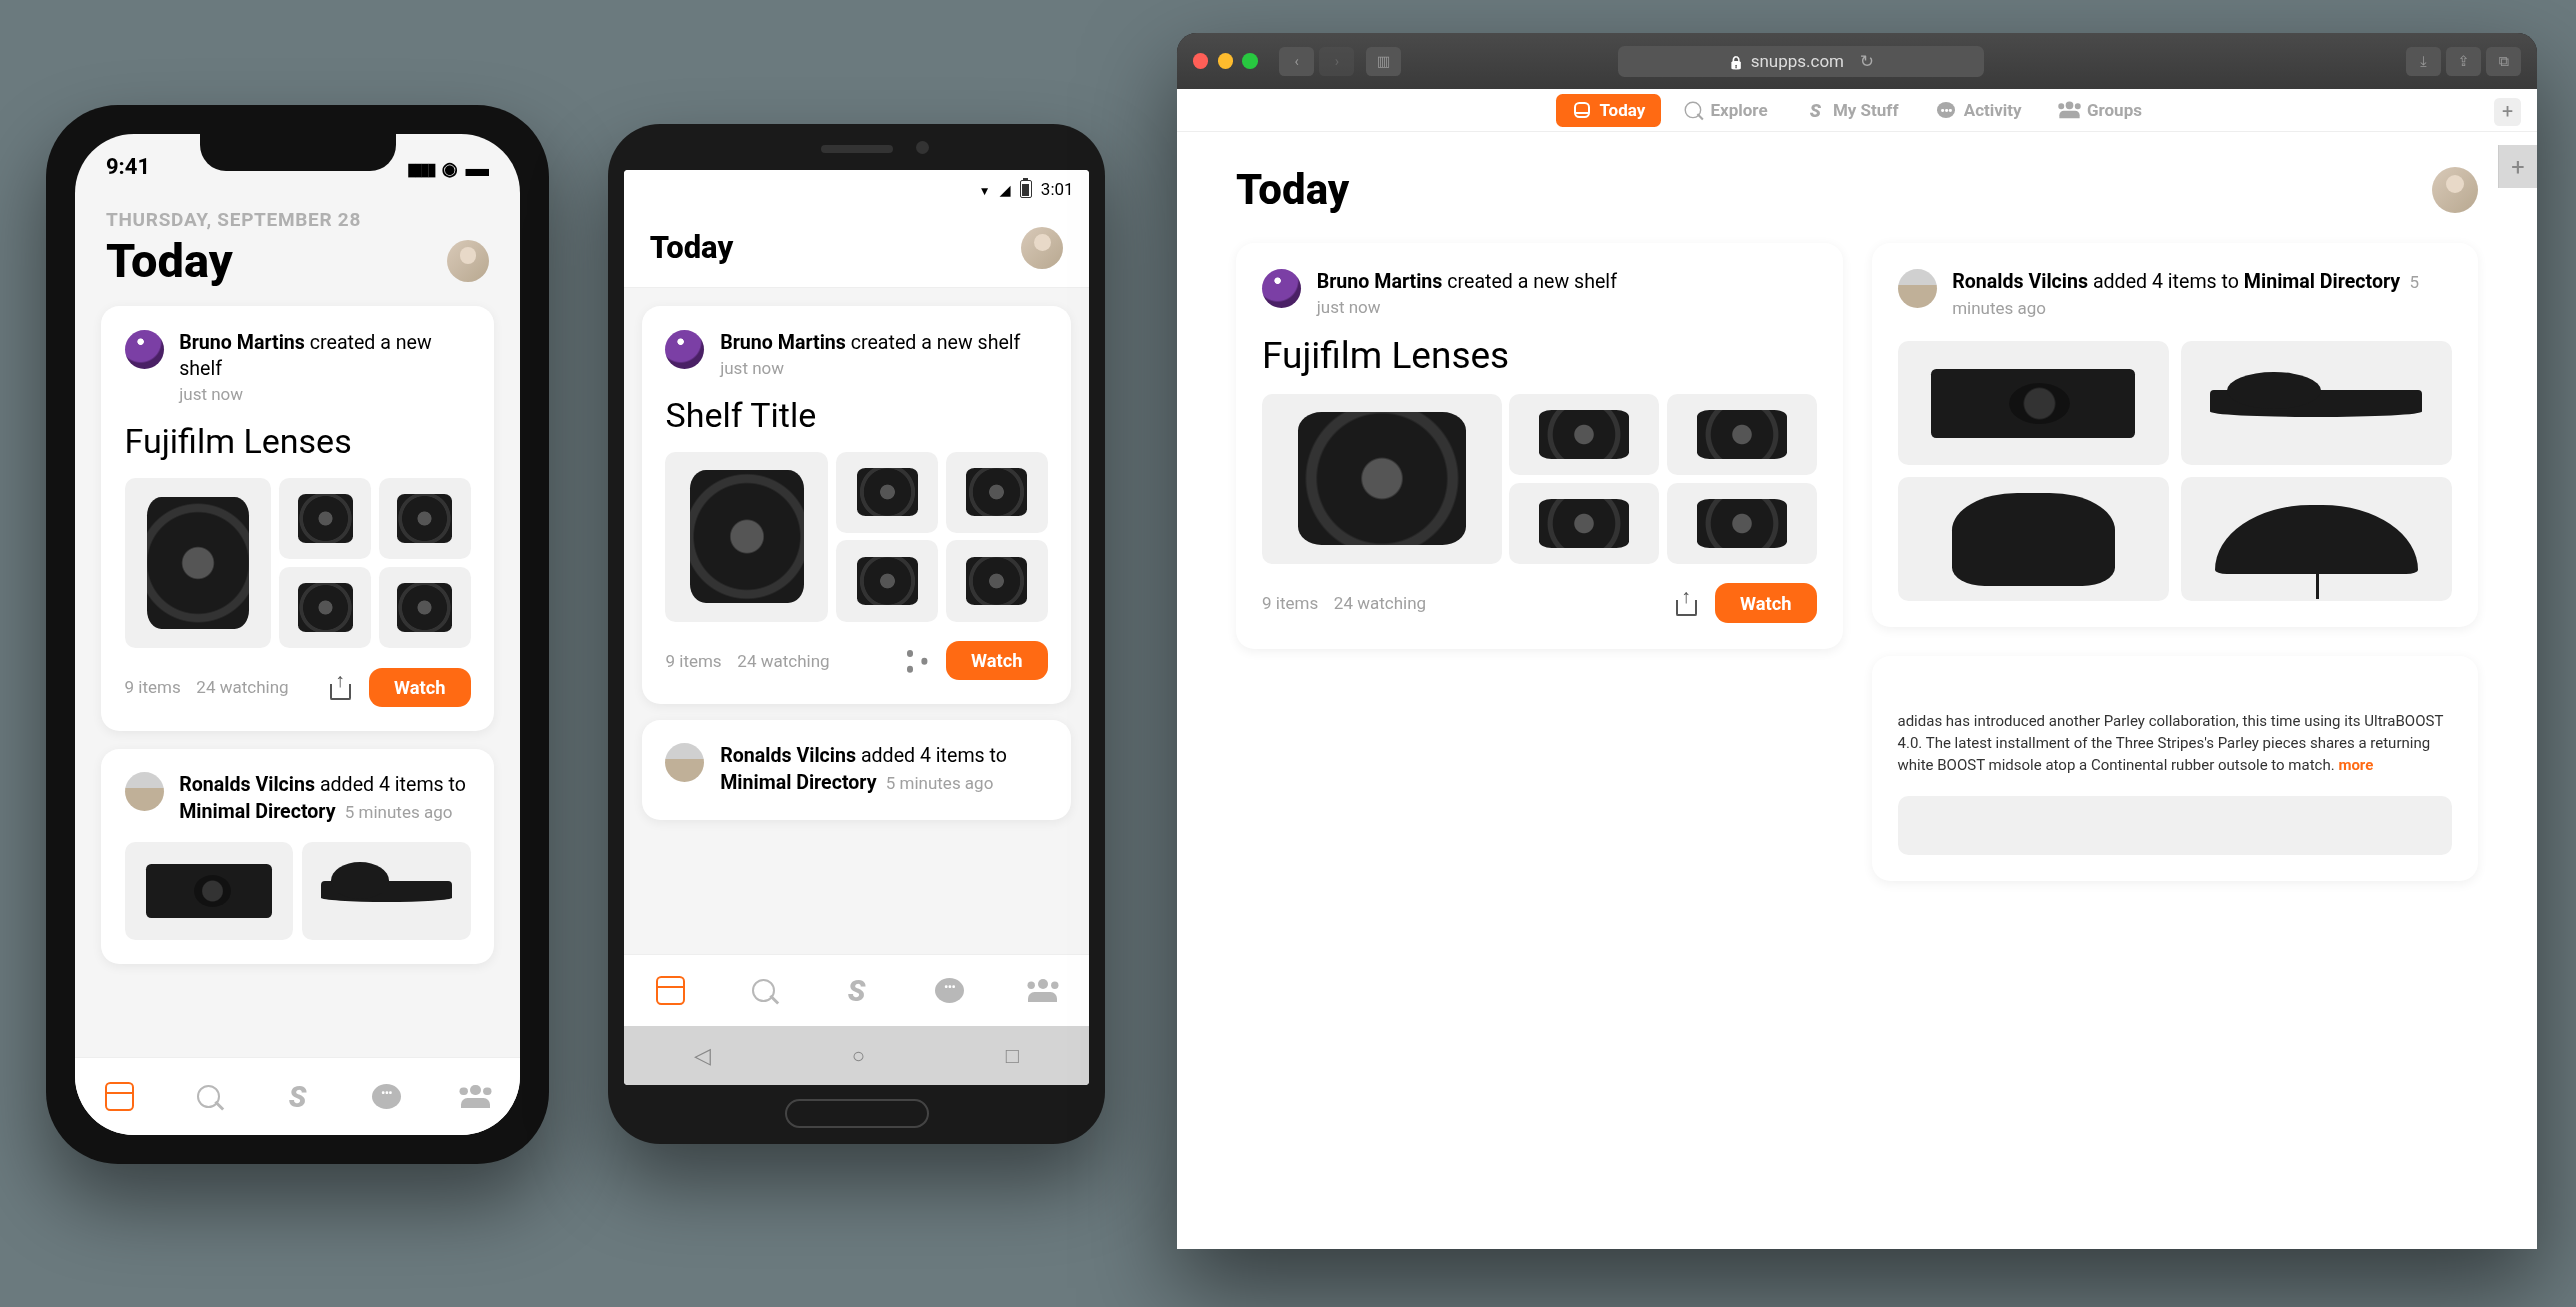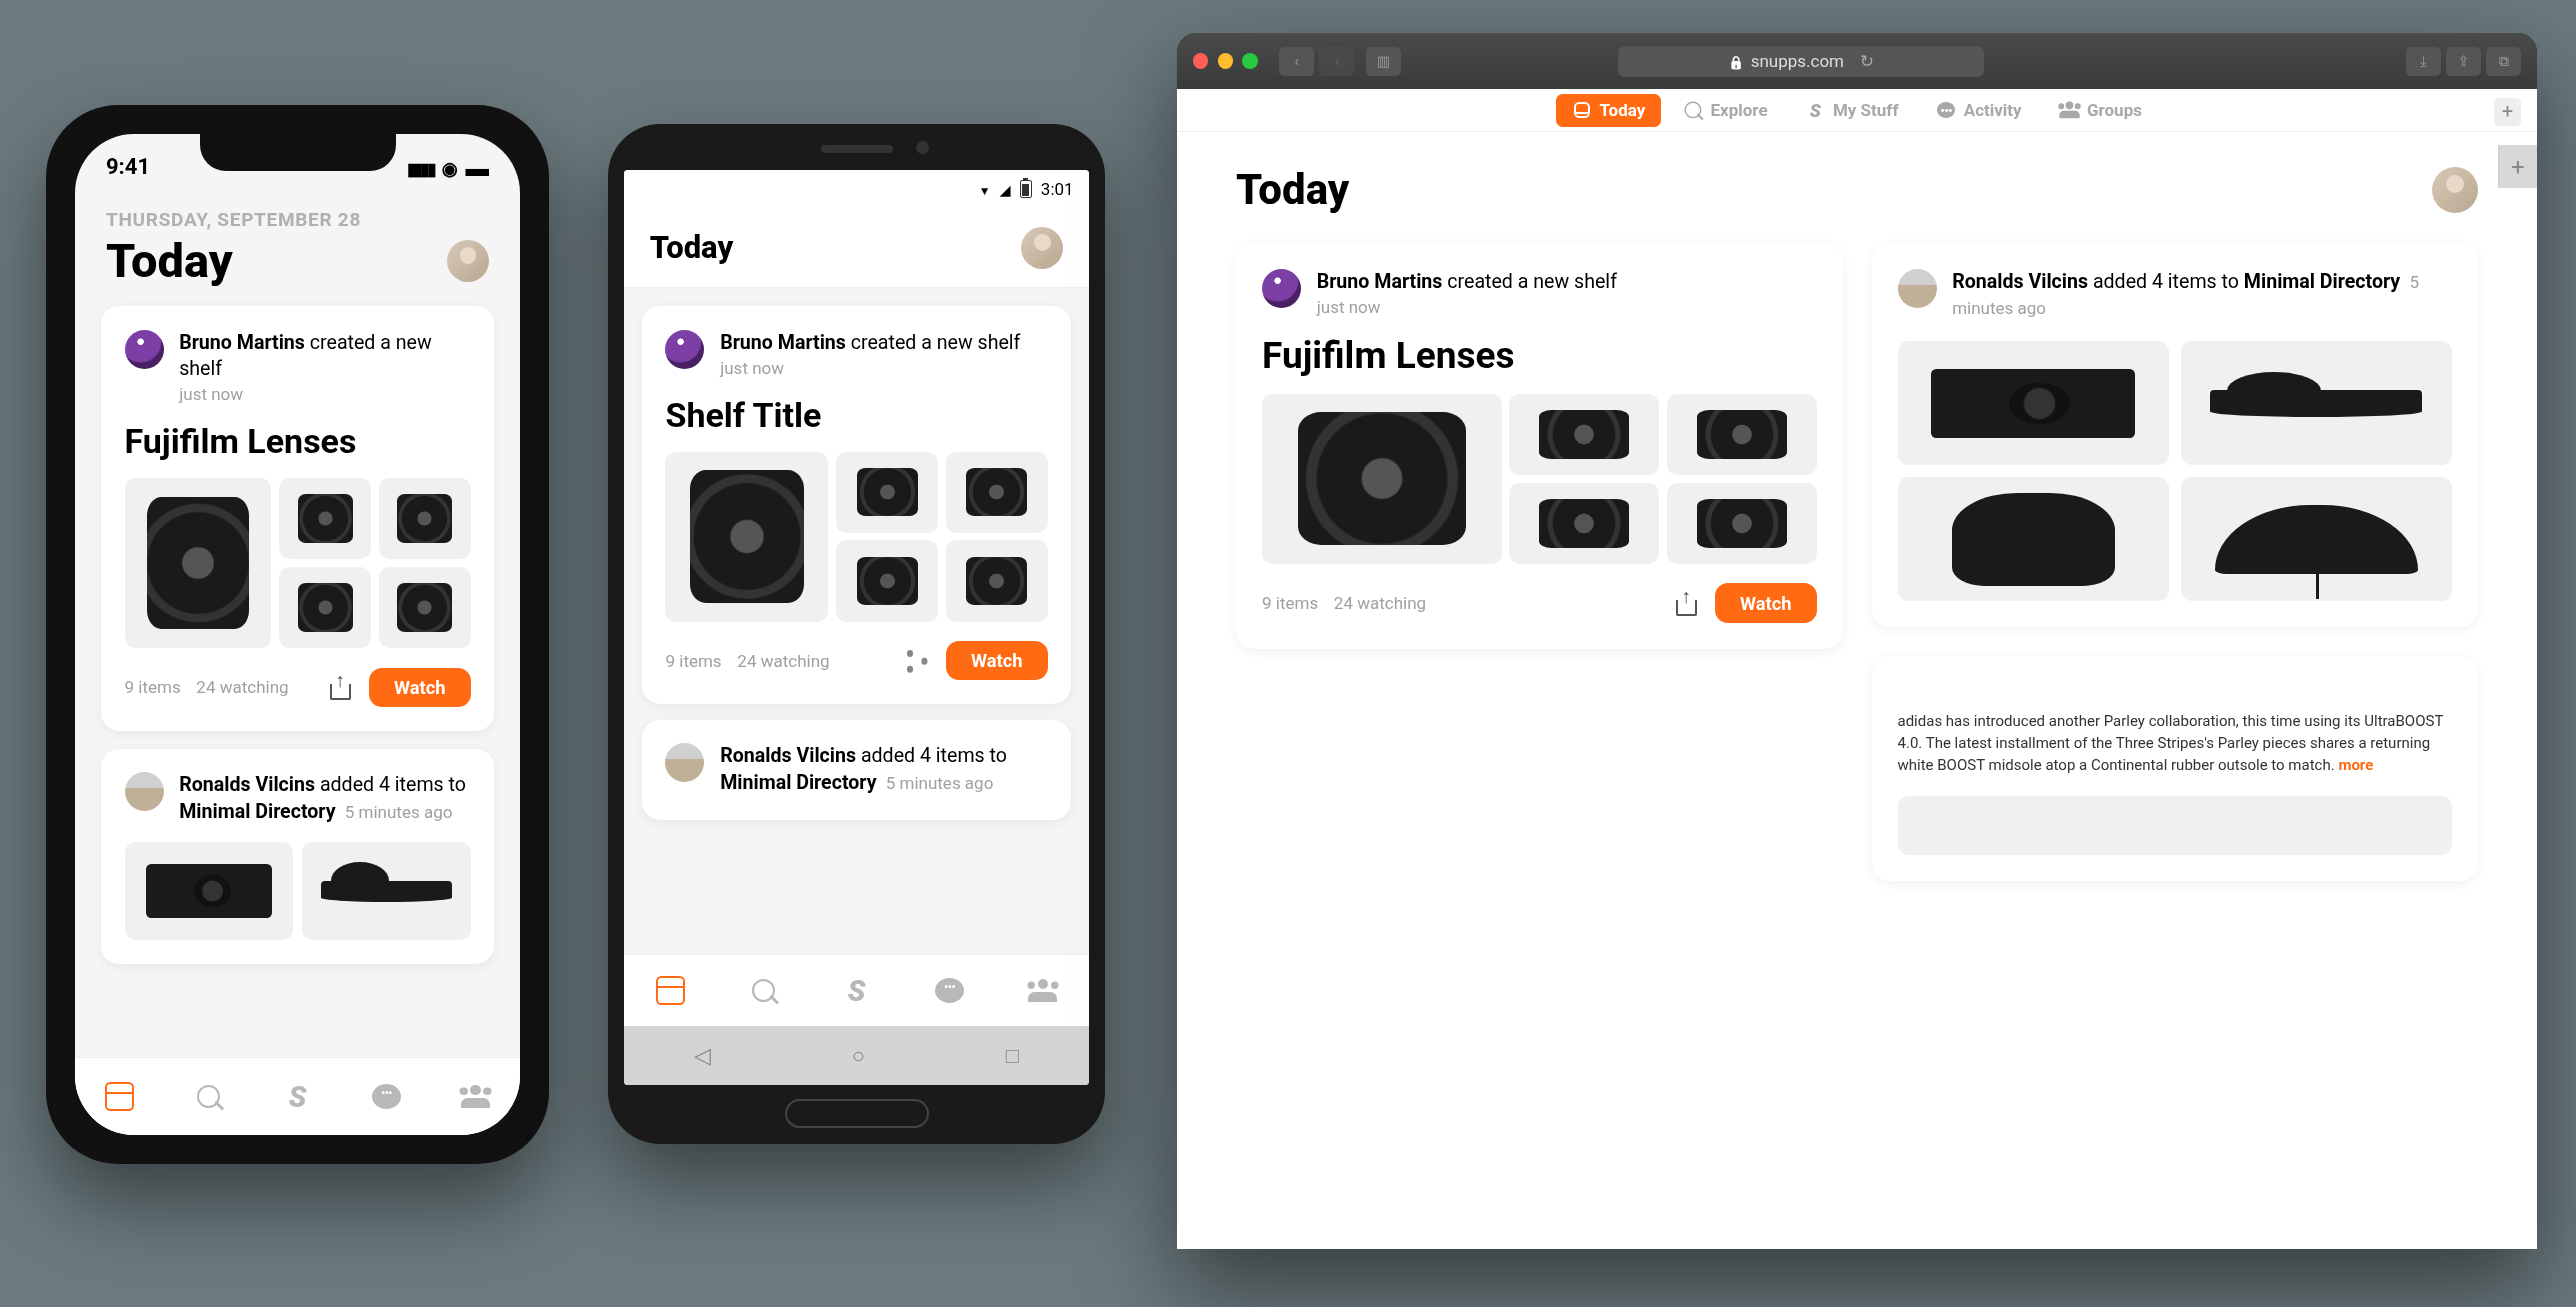--- a/index.html
+++ b/index.html
@@ -31,21 +31,21 @@
 .av-purple{background:radial-gradient(circle at 40% 30%,#fff 0 8%,#7b3fa5 10% 55%,#4a2065 60%)}
 .av-glasses{background:linear-gradient(180deg,#d0d0d0 40%,#c0b098 40%)}
 .av-brown{background:linear-gradient(180deg,#6b4a30 40%,#d8c0a0 40%)}
 .av-grey{background:linear-gradient(180deg,#888 40%,#c8c8c8 40%)}
 .head-text{font-size:19.6px;line-height:1.35}
 .head-text b{font-weight:700}
 .head-text a{font-weight:700;color:#000;text-decoration:none}
 .head-time{color:#a0a0a0;font-size:17px;margin-top:1.3px}
 .head-time.inline{display:inline;margin-left:9.2px}
 
-.shelf-title{font-size:34px;font-weight:700;margin:17px 0}
+.shelf-title{font-size:34px;font-weight:400;margin:17px 0}
 .thumbs{display:grid;grid-template-columns:1.6fr 1fr 1fr;gap:7.8px}
 .thumbs .big{grid-row:span 2}
 .thumb{background:#f0f0f0;border-radius:10.5px;display:flex;align-items:center;justify-content:center;min-height:78px}
 .thumb.big{min-height:170px}
 .lens{width:60%;height:60%;background:radial-gradient(circle,#555 0 18%,#1a1a1a 20% 60%,#333 62% 70%,#1a1a1a 72%);border-radius:14%}
 .lens.lg{width:70%;height:78%}
 
 .card-foot{display:flex;align-items:center;margin-top:19.6px;gap:15.7px;font-size:17px;color:#a0a0a0}
 .card-foot .spacer{flex:1}
 .share-ico{width:26px;height:26px;position:relative}

